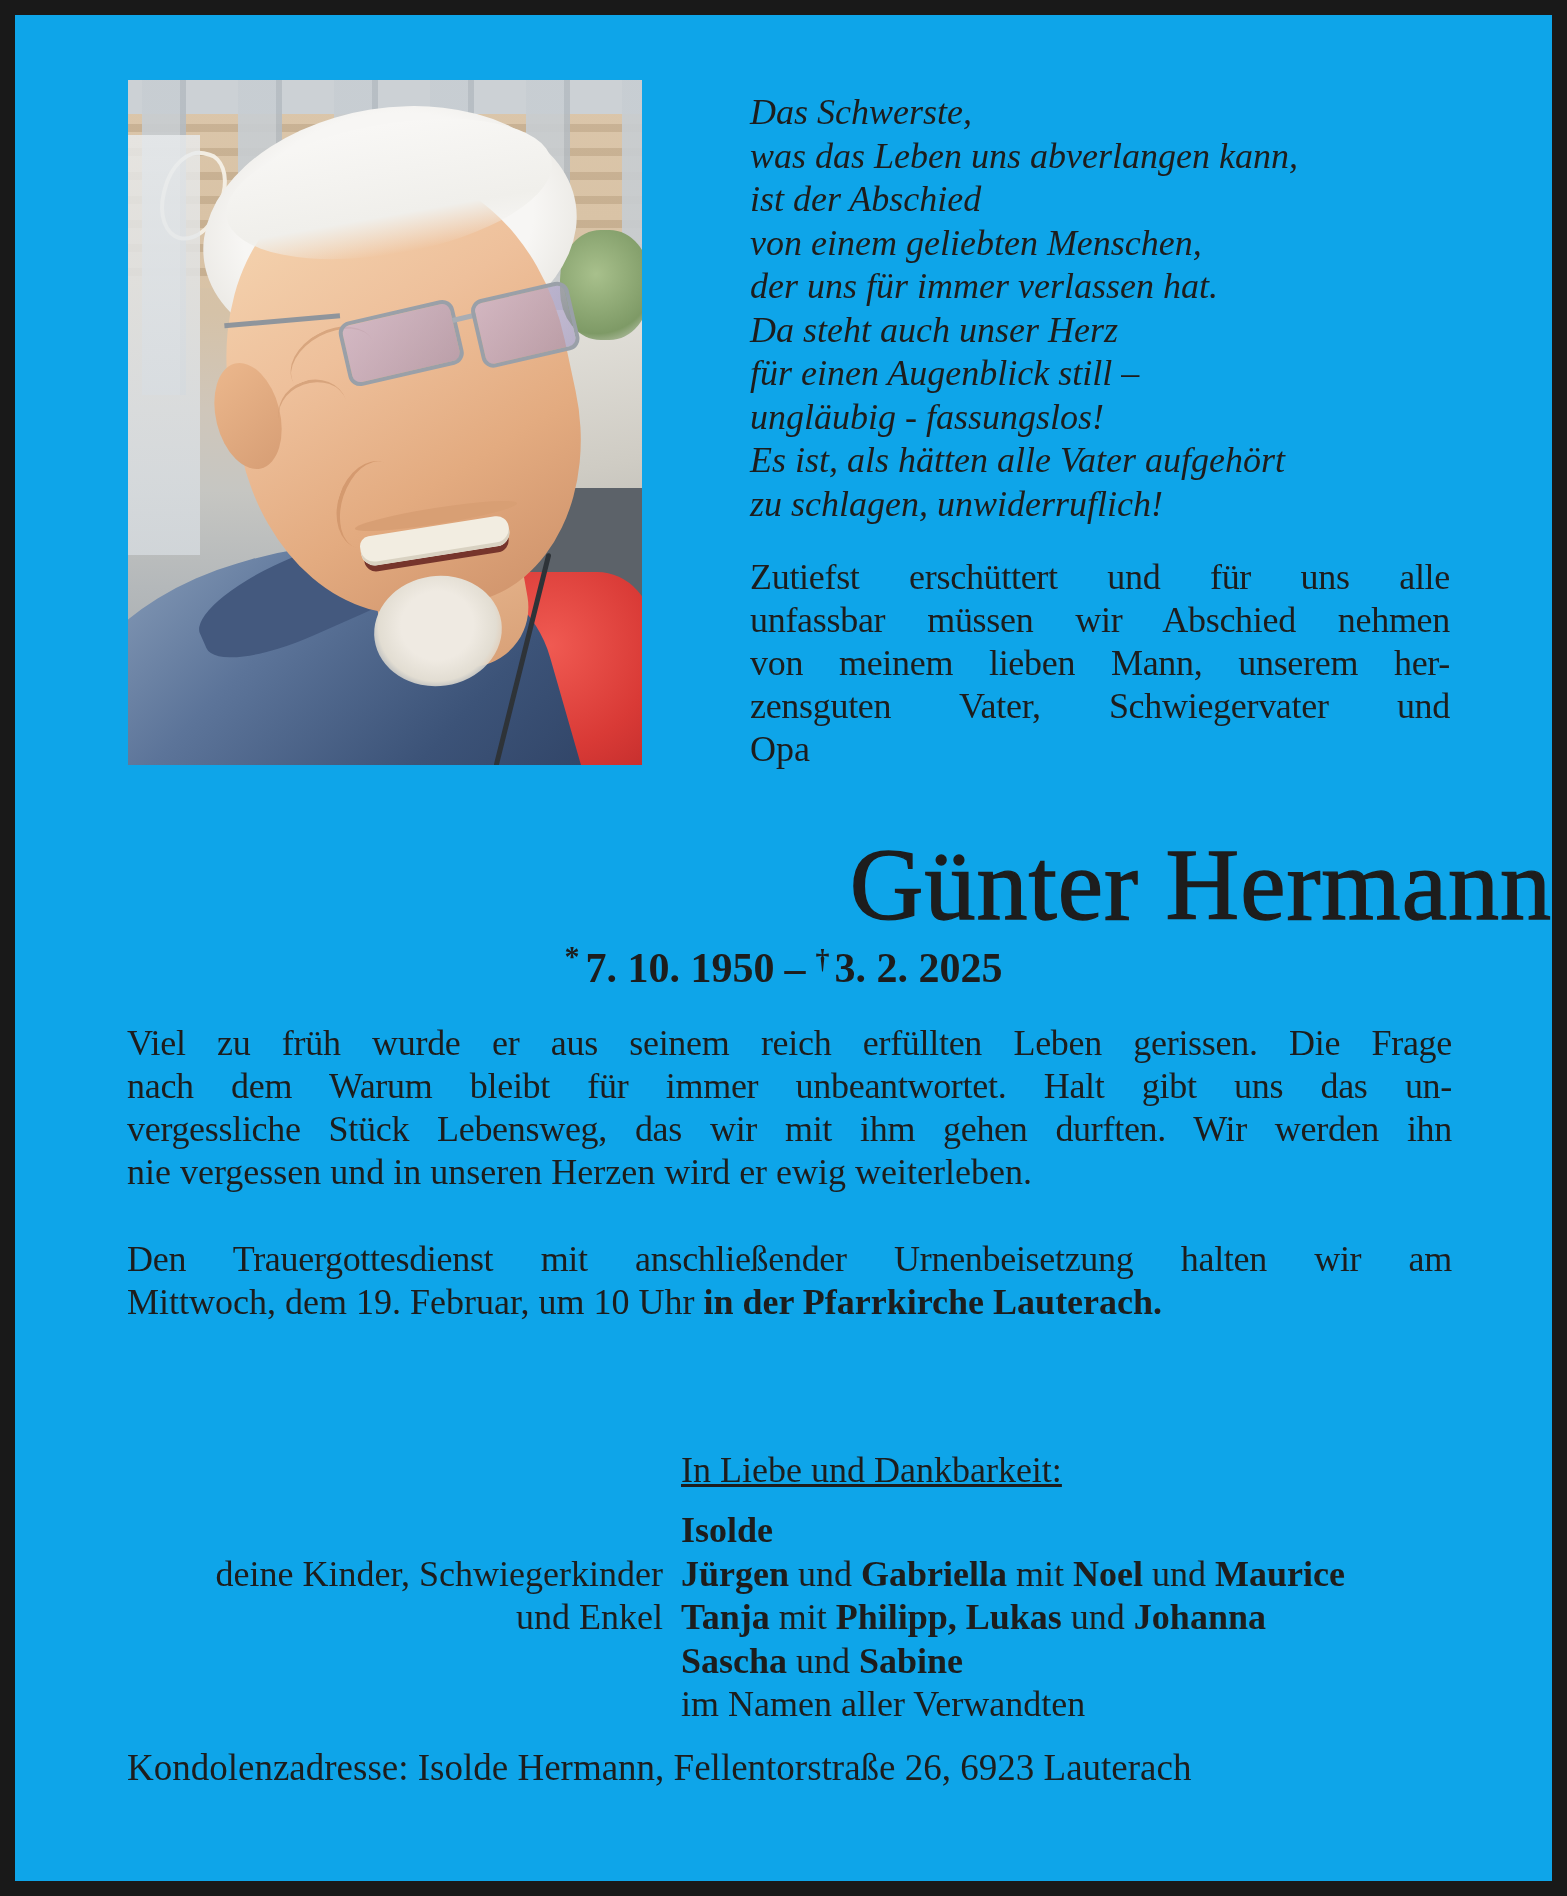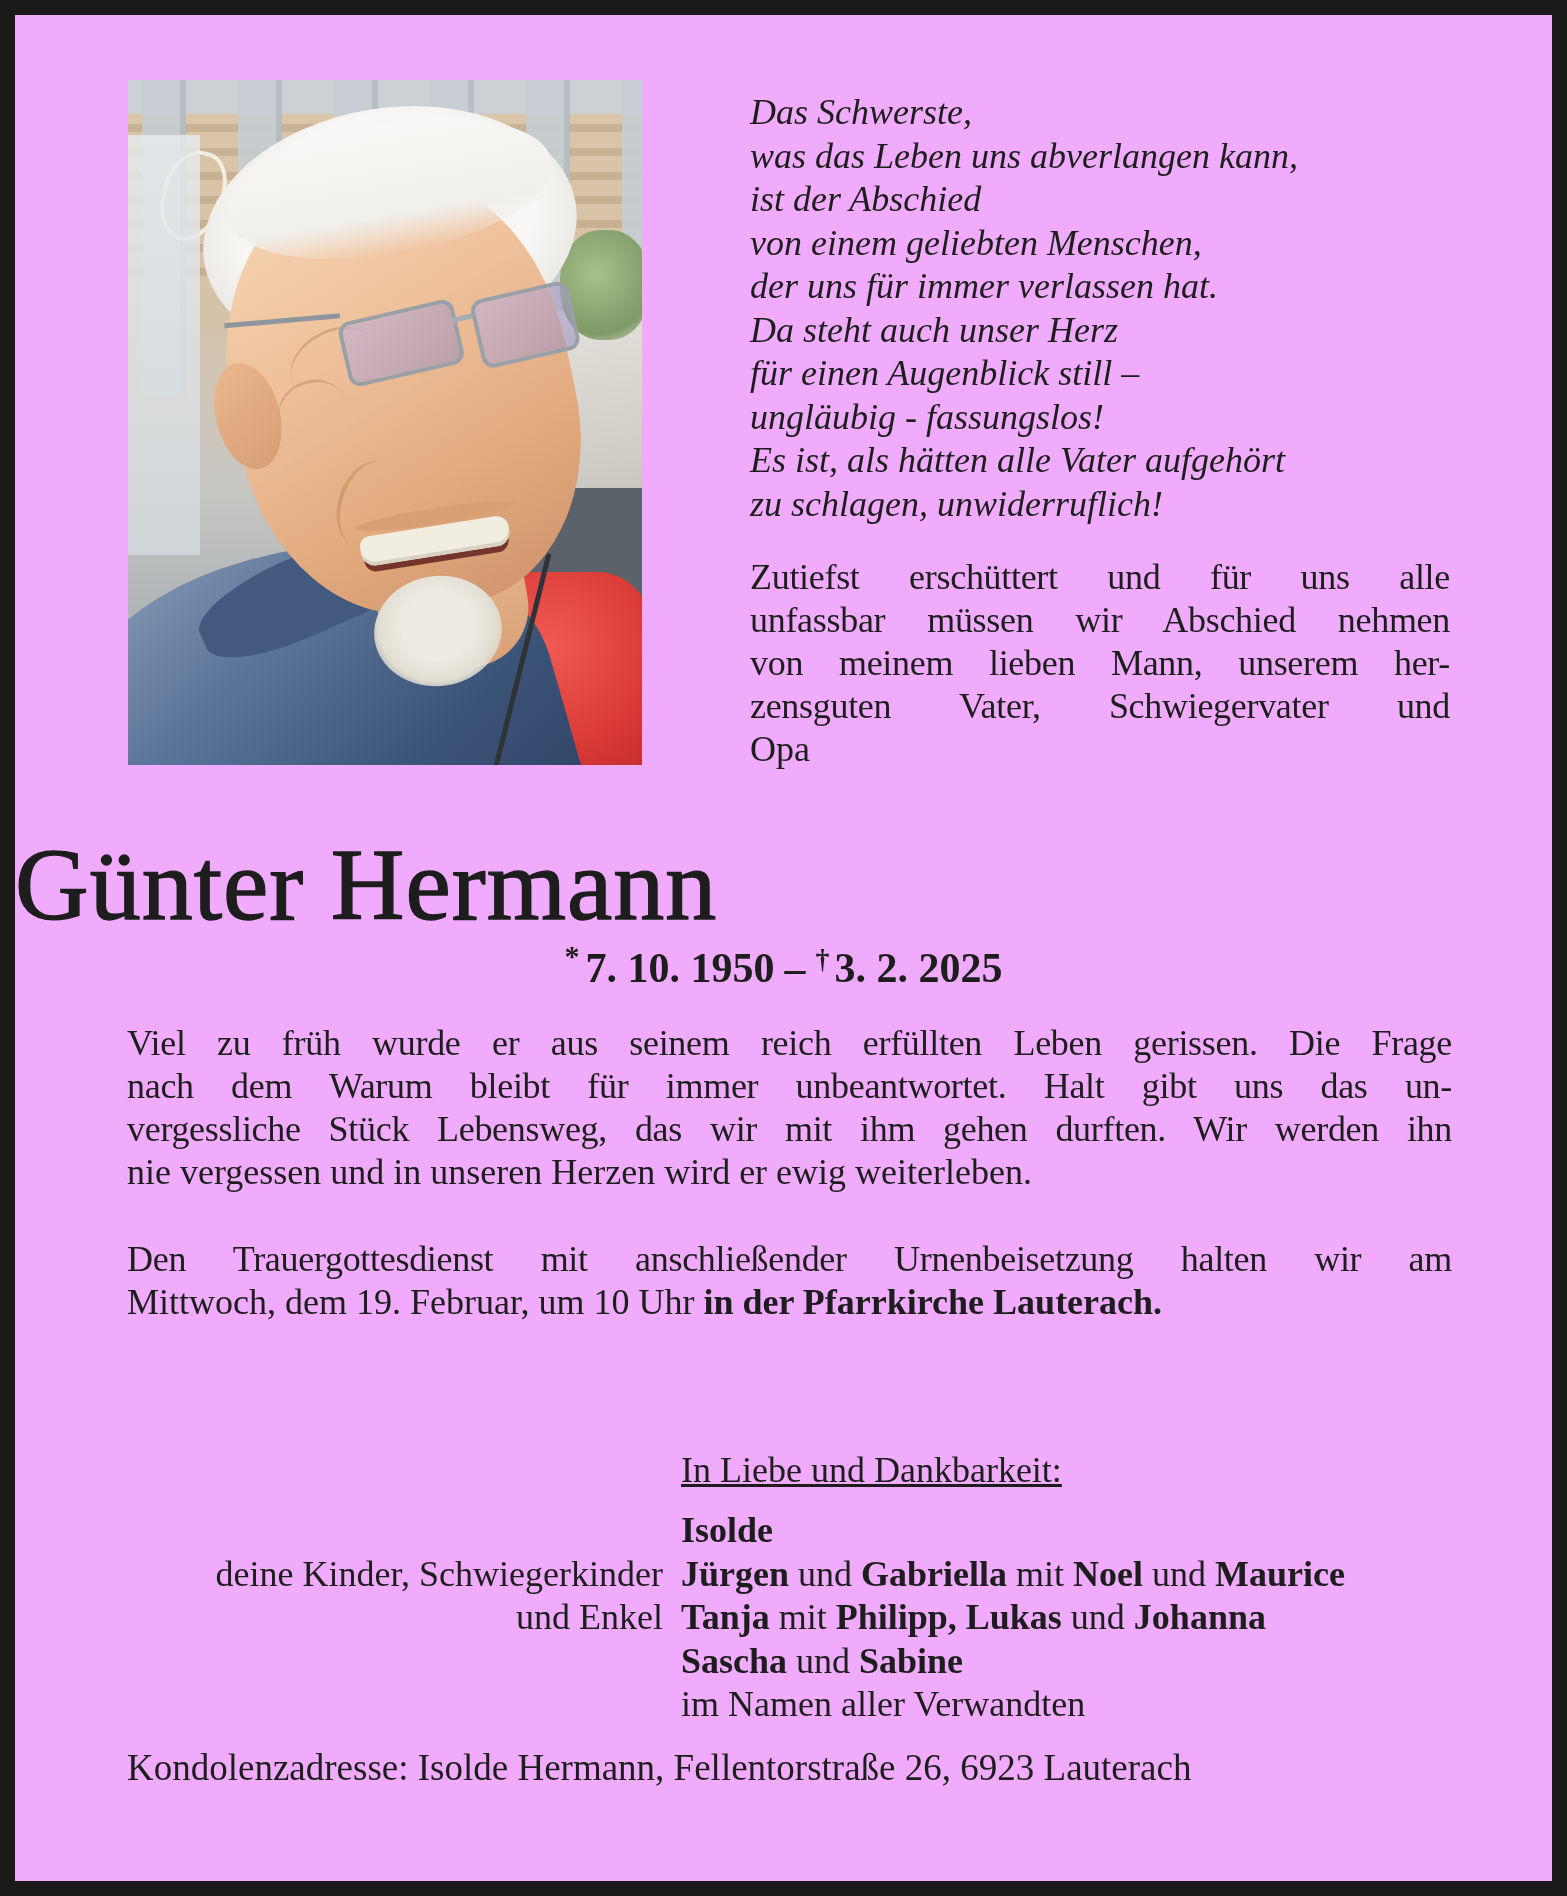--- a/index.html
+++ b/index.html
@@ -1,20 +1,20 @@
 <!DOCTYPE html>
 <html><head>
 <meta charset="utf-8">
 <style>
   html,body { margin:0; padding:0; background:#2a2a2a; }
   .page {
     position:relative;
     width:1567px; height:1896px;
     box-sizing:border-box;
-    background:#f0abfc;
+    background:#0ea5e9;
     border:15px solid #191919;
     font-family:"Liberation Serif", serif;
     color:#1d1d1d;
     overflow:hidden;
   }
   .abs { position:absolute; }
 
   
   .photo { left:113px; top:65px; width:514px; height:685px; overflow:hidden; background:#cfc6ba; }
   .ph-bg   { position:absolute; inset:0;
@@ -86,21 +86,21 @@
   .poem-line { white-space:nowrap; }
 
   .jl      { text-align:justify; text-align-last:justify; letter-spacing:-0.3px; }
   .jl-last { text-align:left; text-align-last:left; }
 
   .intro { left:735px; top:541px; width:700px; font-size:36px; line-height:43px; }
   .para  { font-size:36px; line-height:43px; }
   .para1 { left:112px; top:1007px; width:1325px; }
   .para2 { left:112px; top:1223px; width:1325px; }
 
-  .name  { left:0; right:0; top:814px; text-align:left;
+  .name  { left:0; right:0; top:814px; text-align:right;
            font-size:102px; line-height:1.1; letter-spacing:1px;
            -webkit-text-stroke:1.4px #1d1d1d; }
   .dates { left:0; right:0; top:924px; text-align:center; font-weight:bold; font-size:42px; }
   .sym-star   { font-size:30px; vertical-align:16px; margin-right:6px; }
   .sym-dagger { font-size:28px; vertical-align:14px; margin-left:10px; margin-right:5px; }
   .sym-dash   { margin-left:10px; }
 
   .dateline { left:112px; top:1354px; width:1325px; font-size:36px; line-height:43px; }
   .b { font-weight:bold; }
 

